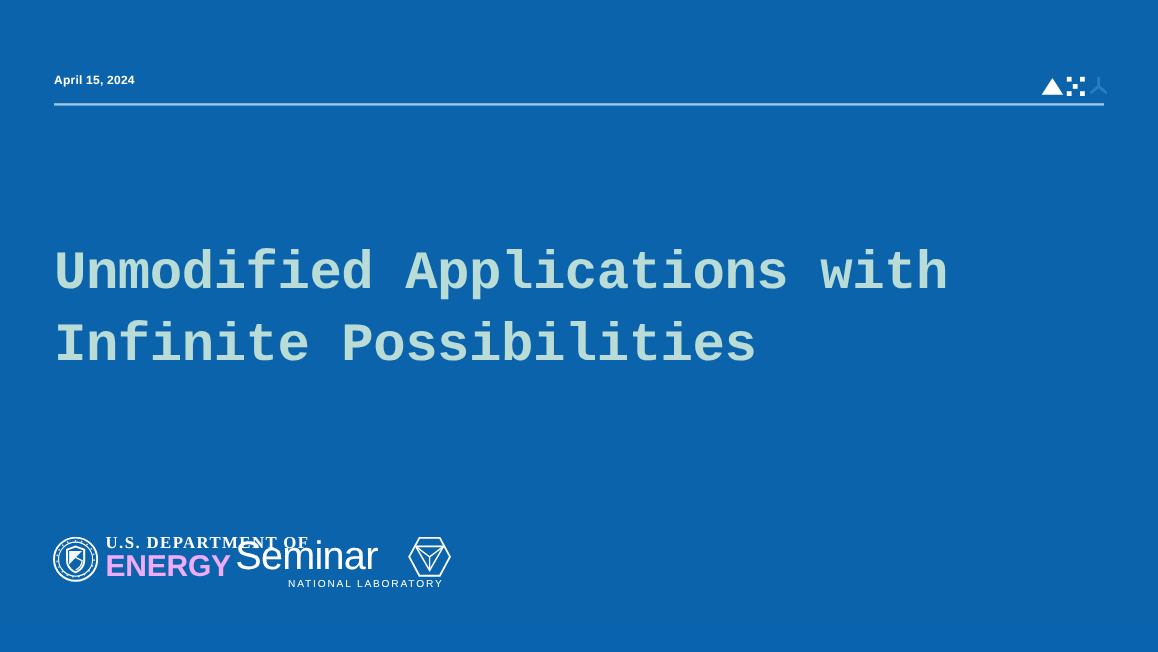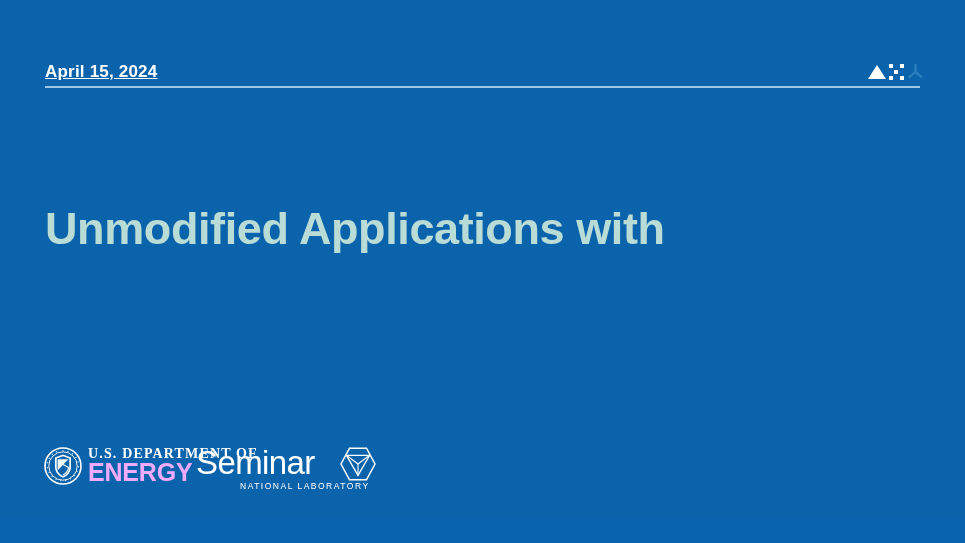--- a/index.html
+++ b/index.html
@@ -22,26 +22,25 @@
     position: absolute;
     left: 45px;
     top: 62px;
     width: 875px;
     height: 30px;
   }
   #date-text {
     position: absolute;
     left: 0;
     top: 0;
-    font-size: 17px;
+    font-size: 10px;
     font-weight: bold;
     color: #ffffff;
     letter-spacing: 0.2px;
     white-space: nowrap;
-    text-decoration: underline;
   }
   #header-rule {
     position: absolute;
     left: 0;
     top: 24px;
     width: 875px;
     height: 2px;
     background: #9fc6e4;
   }
 
@@ -105,21 +104,21 @@
     position: absolute;
     left: 45px;
     top: 199px;
     width: 800px;
     font-size: 45px;
     font-weight: bold;
     color: #b9dcd7;
     line-height: 60px;
     letter-spacing: -0.4px;
   }
-  #title .line { display: block; white-space: nowrap; }
+  #title .line { display: block; white-space: nowrap; font-family: Liberation Mono, monospace; }
 
   
   #logos {
     position: absolute;
     left: 44px;
     top: 443px;
     height: 50px;
   }
 
   
@@ -225,20 +224,21 @@
       <i class="d5"></i>
     </div>
     <svg id="glyph-tripod" viewBox="0 0 17 16">
       <path d="M8.5 1 L8.5 8 M8.5 8 L2.5 13 M8.5 8 L14.5 13" stroke="#2a7dbd" stroke-width="2.4" fill="none" stroke-linecap="round"></path>
     </svg>
   </div>
 
 
   <div id="title">
     <span class="line">Unmodified Applications with</span>
+    <span class="line">Infinite Possibilities</span>
   </div>
 
   <div id="logos">
 
     <div id="doe-logo">
       <svg id="doe-seal" viewBox="0 0 38 38">
         <circle cx="19" cy="19" r="18" fill="none" stroke="#ffffff" stroke-width="1.6"></circle>
         <circle cx="19" cy="19" r="14.2" fill="none" stroke="#ffffff" stroke-width="0.9"></circle>
         <g fill="#ffffff" opacity="0.85">
           <circle cx="19" cy="3.6" r="0.7"></circle>

